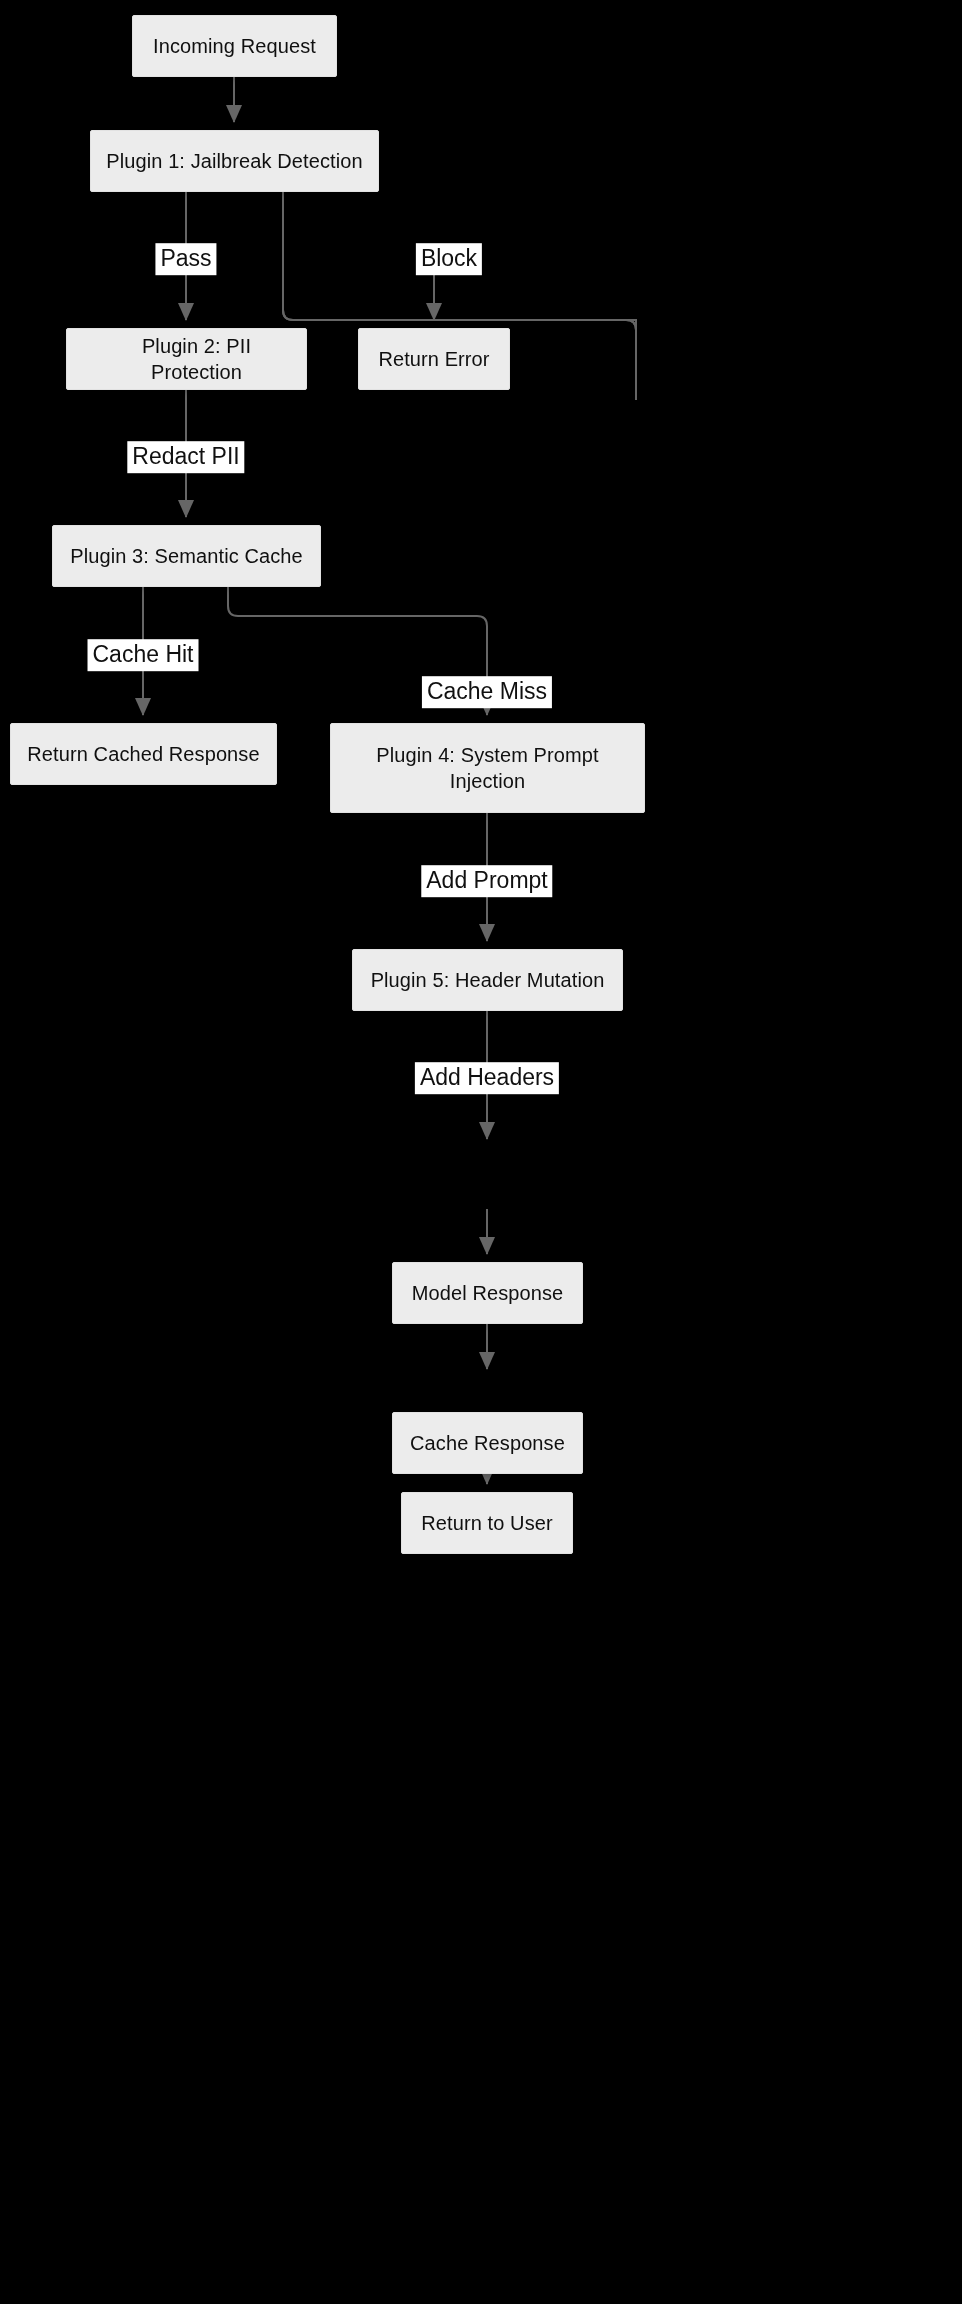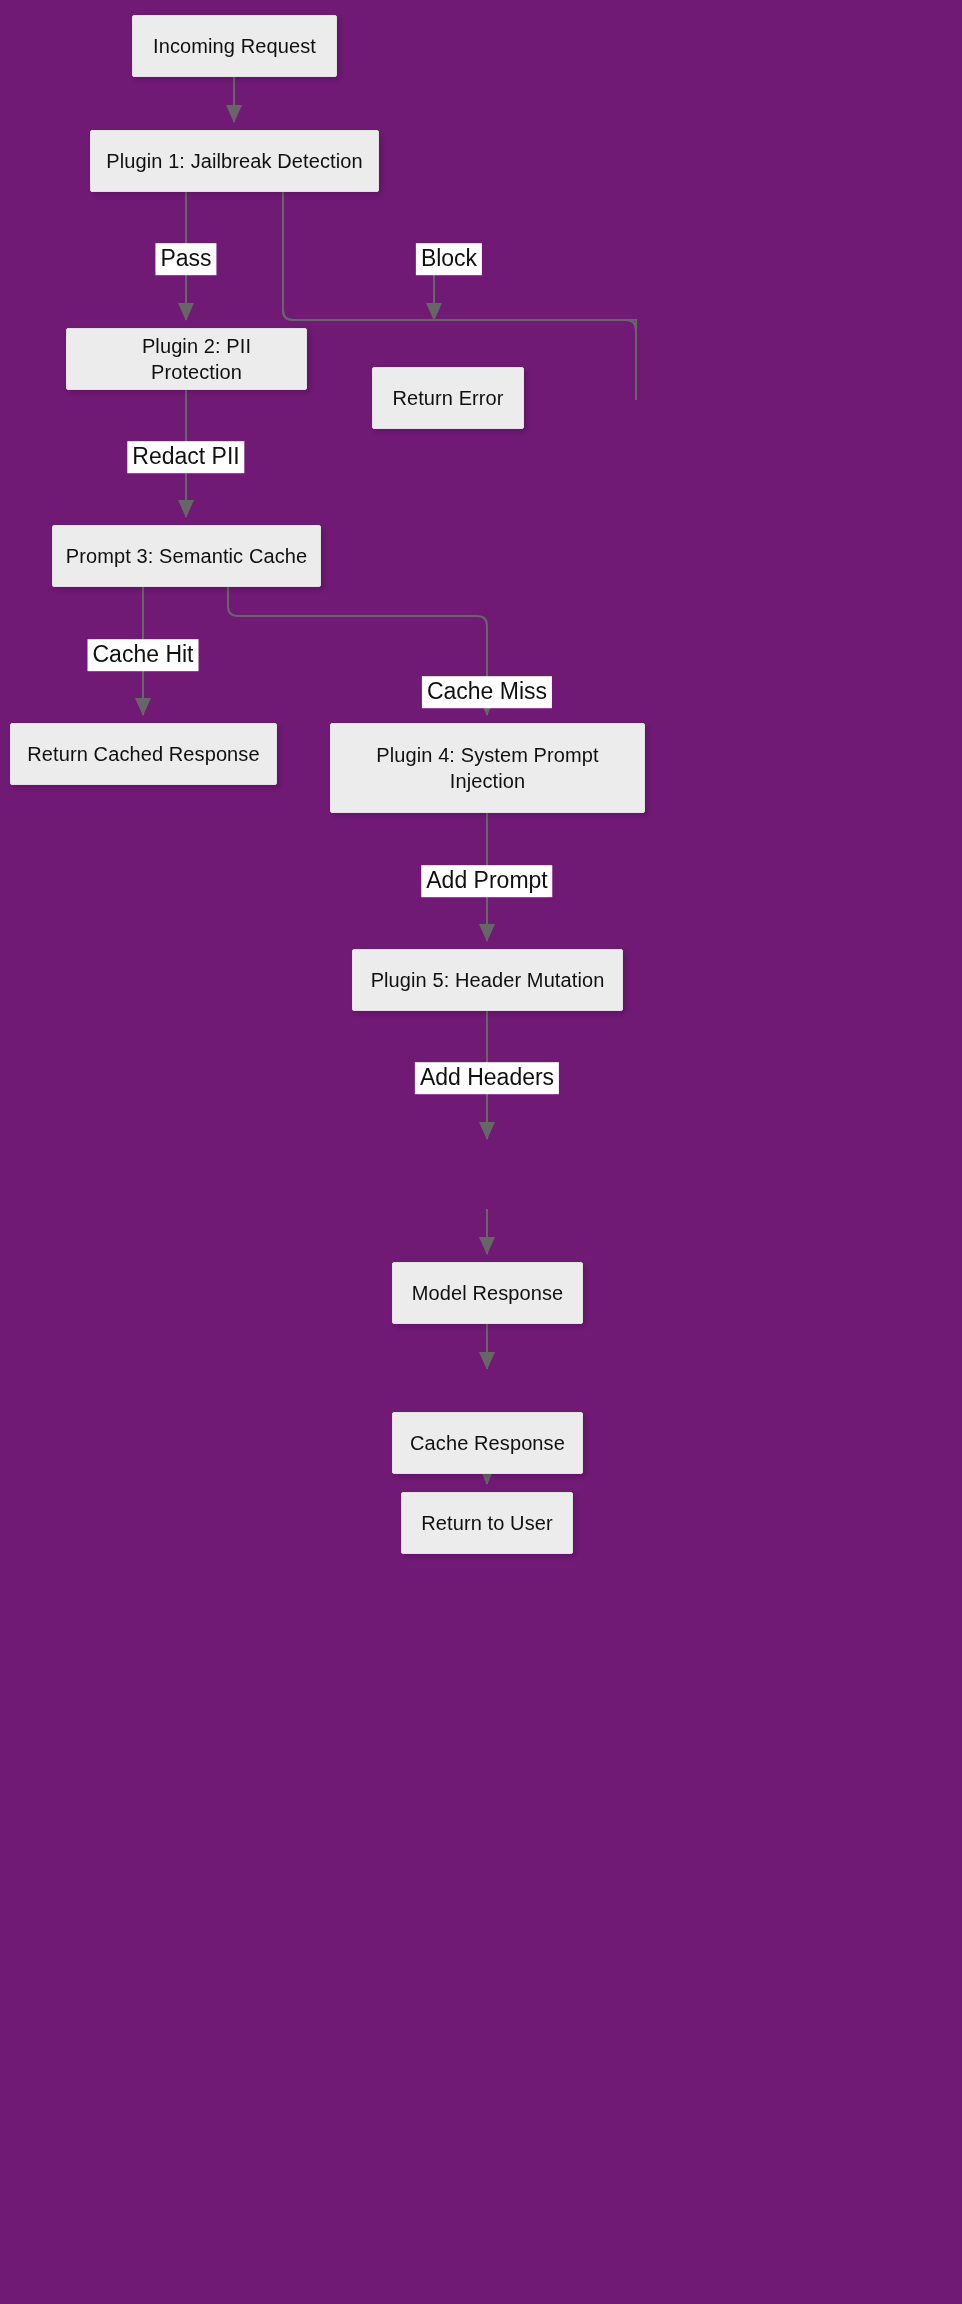--- a/index.html
+++ b/index.html
@@ -7,21 +7,21 @@
     padding: 0;
     background: #ffffff;
   }
   body {
     font-family: "Liberation Sans", sans-serif;
   }
   #diagram-root {
     position: relative;
     width: 962px;
     height: 2304px;
-    background: #701a75;
+    background: #000000;
     overflow: hidden;
   }
   #edge-layer {
     position: absolute;
     left: 0;
     top: 0;
     width: 962px;
     height: 2304px;
     pointer-events: none;
   }
@@ -97,30 +97,30 @@
   </svg>
 
   <div class="node" style="left:132px; top:15px; width:205px; height:62px;">
     <span class="node-label">Incoming Request</span>
   </div>
 
   <div class="node" style="left:90px; top:130px; width:289px; height:62px;">
     <span class="node-label">Plugin 1: Jailbreak Detection</span>
   </div>
 
-  <div class="node" style="left:372px; top:328px; width:152px; height:62px;margin-top:39px;">
+  <div class="node" style="left:358px; top:328px; width:152px; height:62px;">
     <span class="node-label">Return Error</span>
   </div>
 
   <div class="node" style="left:66px; top:328px; width:241px; height:62px;padding-left:32px;">
     <span class="node-label">Plugin 2: PII Protection</span>
   </div>
 
   <div class="node" style="left:52px; top:525px; width:269px; height:62px;">
-    <span class="node-label">Prompt 3: Semantic Cache</span>
+    <span class="node-label">Plugin 3: Semantic Cache</span>
   </div>
 
   <div class="node" style="left:10px; top:723px; width:267px; height:62px;">
     <span class="node-label">Return Cached Response</span>
   </div>
 
   <div class="node" style="left:330px; top:723px; width:315px; height:90px;">
     <span class="node-label">Plugin 4: System Prompt
 Injection</span>
   </div>

